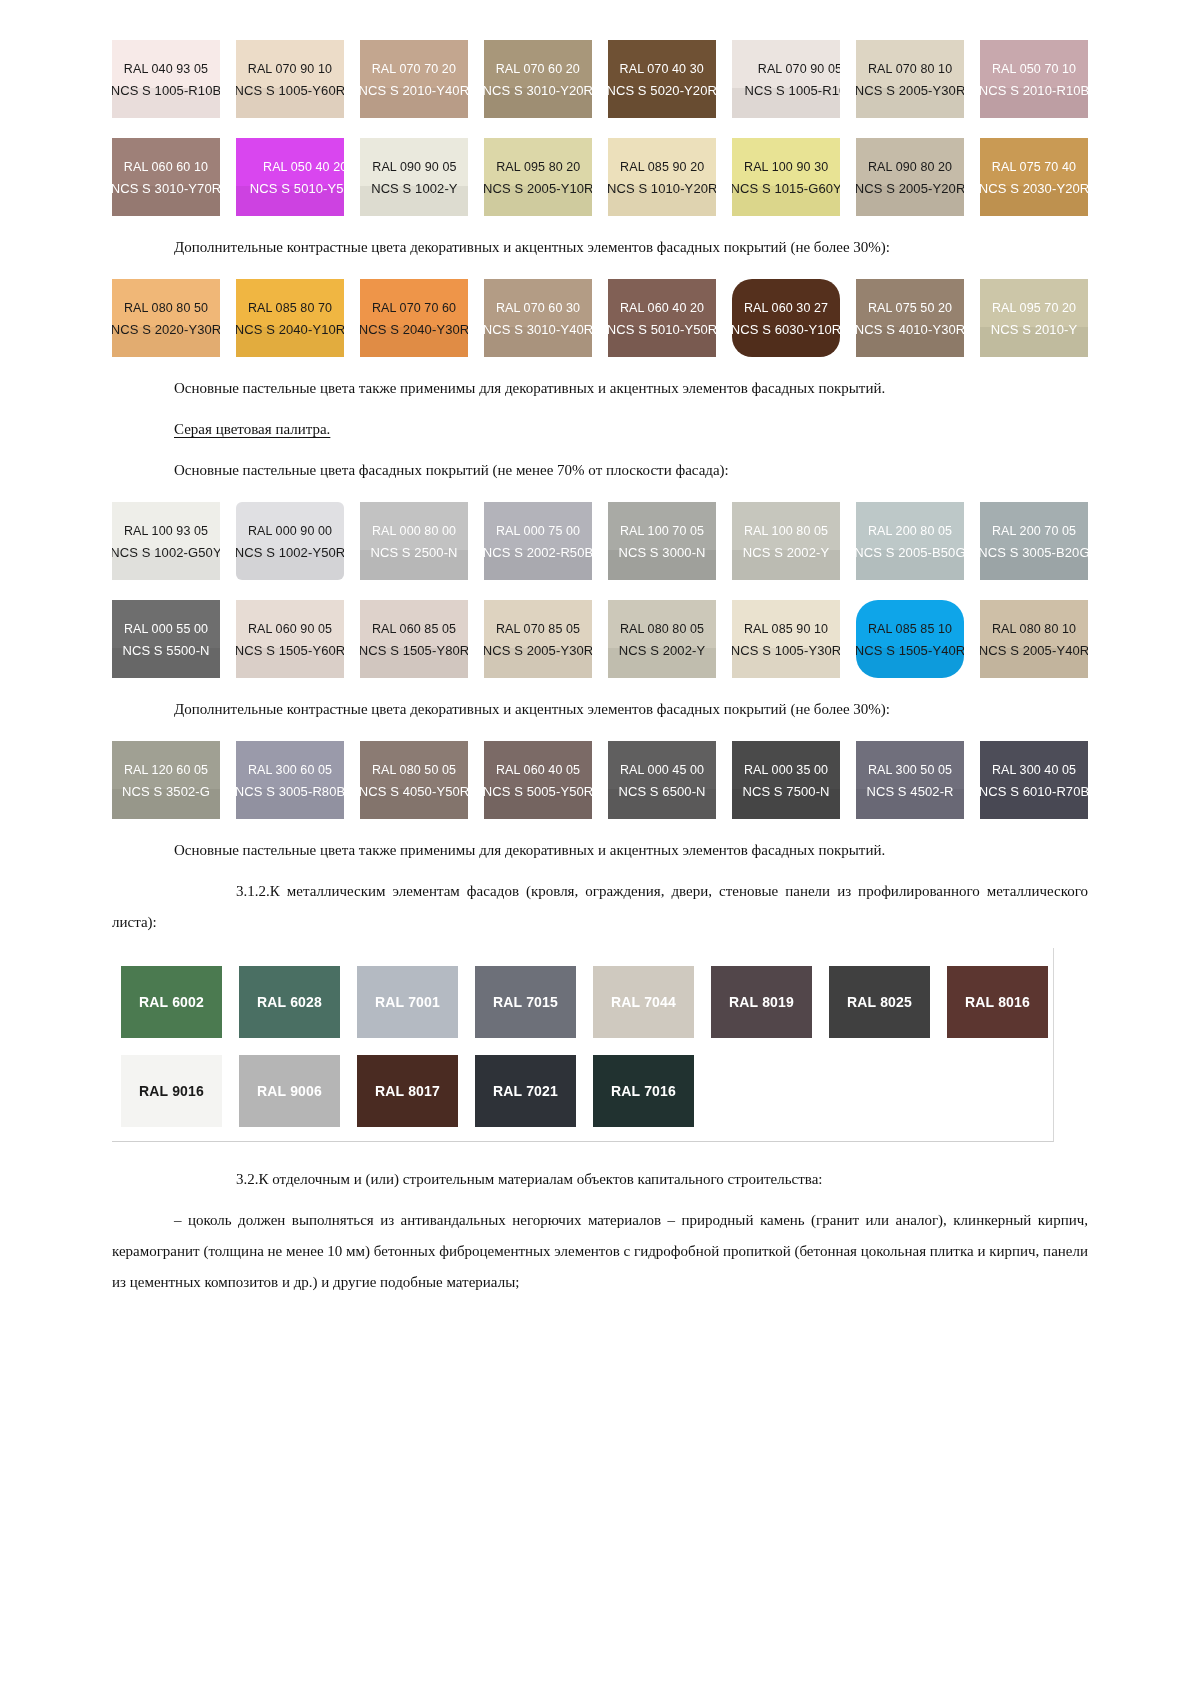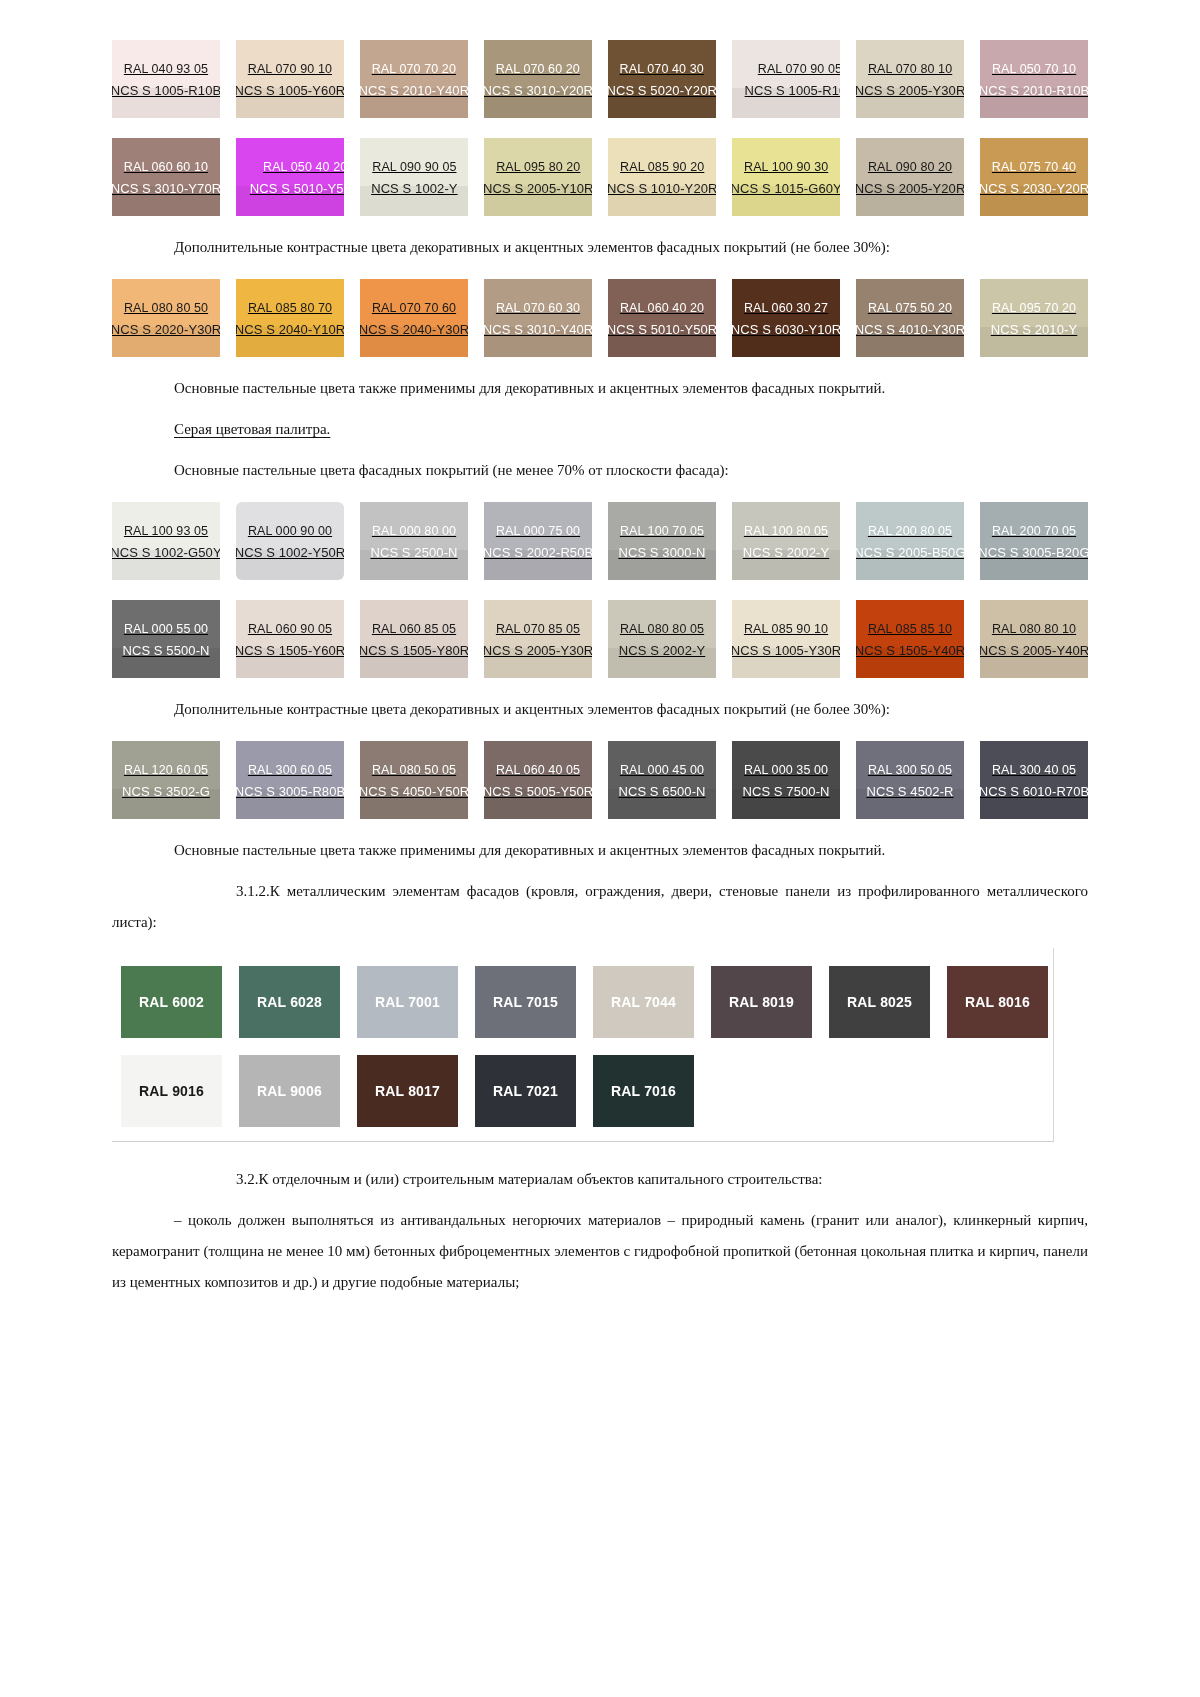--- a/index.html
+++ b/index.html
@@ -43,21 +43,20 @@
     text-decoration: underline;
     text-underline-offset: 3px;
   }
   .num-label { display: inline-block; }
 
   
   .swatch-row {
     display: flex;
     gap: 16px;
     width: 976px;
-    text-decoration: underline;
   }
   .swatch {
     width: 110px;
     height: 78px;
     box-sizing: border-box;
     position: relative;
     display: flex;
     flex-direction: column;
     justify-content: center;
     align-items: center;
@@ -240,21 +239,21 @@
       <div class="swatch txt-light" style="background: rgb(179, 156, 133);">
         <div class="band"></div>
         <div class="ral">RAL 070 60 30</div>
         <div class="ncs">NCS S 3010-Y40R</div>
       </div>
       <div class="swatch txt-light" style="background: rgb(129, 96, 85);">
         <div class="band"></div>
         <div class="ral">RAL 060 40 20</div>
         <div class="ncs">NCS S 5010-Y50R</div>
       </div>
-      <div class="swatch txt-light" style="background: rgb(85, 48, 29);">
+      <div class="swatch txt-light" style="background: rgb(85, 48, 29); border-radius: 20px;">
         <div class="band"></div>
         <div class="ral">RAL 060 30 27</div>
         <div class="ncs">NCS S 6030-Y10R</div>
       </div>
       <div class="swatch txt-light" style="background: rgb(150, 130, 111);">
         <div class="band"></div>
         <div class="ral">RAL 075 50 20</div>
         <div class="ncs">NCS S 4010-Y30R</div>
       </div>
       <div class="swatch txt-light" style="background: rgb(204, 198, 168);">
@@ -347,21 +346,21 @@
       <div class="swatch txt-dark" style="background: rgb(204, 200, 185);">
         <div class="band"></div>
         <div class="ral">RAL 080 80 05</div>
         <div class="ncs">NCS S 2002-Y</div>
       </div>
       <div class="swatch txt-dark" style="background: rgb(234, 226, 207);">
         <div class="band"></div>
         <div class="ral">RAL 085 90 10</div>
         <div class="ncs">NCS S 1005-Y30R</div>
       </div>
-      <div class="swatch txt-dark" style="background: #c2410c;">
+      <div class="swatch txt-dark" style="background: #0ea5e9; border-radius: 22px;">
         <div class="band"></div>
         <div class="ral">RAL 085 85 10</div>
         <div class="ncs">NCS S 1505-Y40R</div>
       </div>
       <div class="swatch txt-dark" style="background: rgb(206, 191, 167);">
         <div class="band"></div>
         <div class="ral">RAL 080 80 10</div>
         <div class="ncs">NCS S 2005-Y40R</div>
       </div>
     </div>

